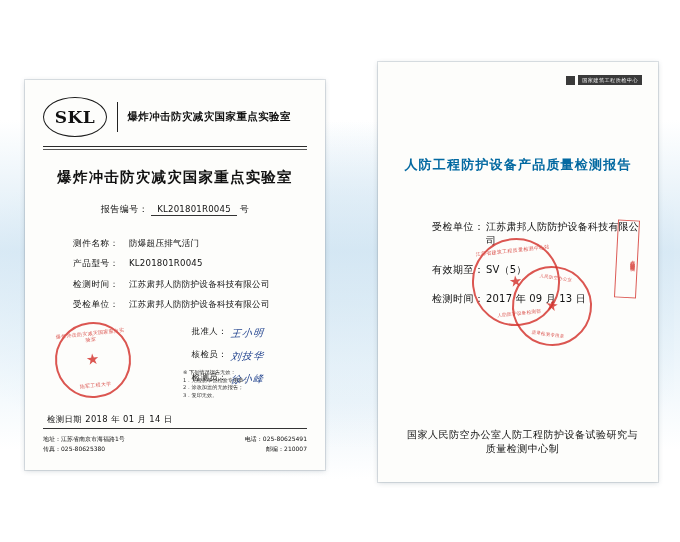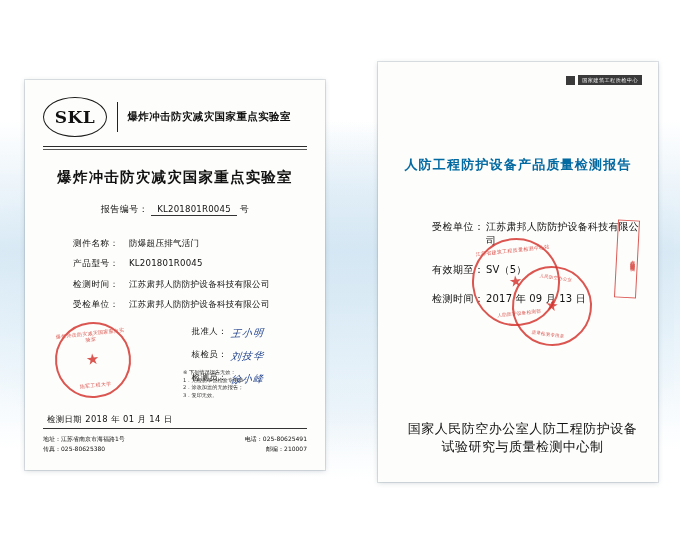--- a/index.html
+++ b/index.html
@@ -327,21 +327,21 @@
     padding: 3px 1px;
     box-sizing: border-box;
     transform: rotate(3deg);
   }
 
   .r-footer {
     position: absolute;
     left: 9px; right: 0;
     bottom: 16px;
     text-align: center;
-    font-size: 13px;
+    font-size: 10px;
     color: #111;
     letter-spacing: 0.5px;
   }
 </style>
 </head>
 <body>
 
 <div id="stage">
   <div class="bg-wash"></div>
 

